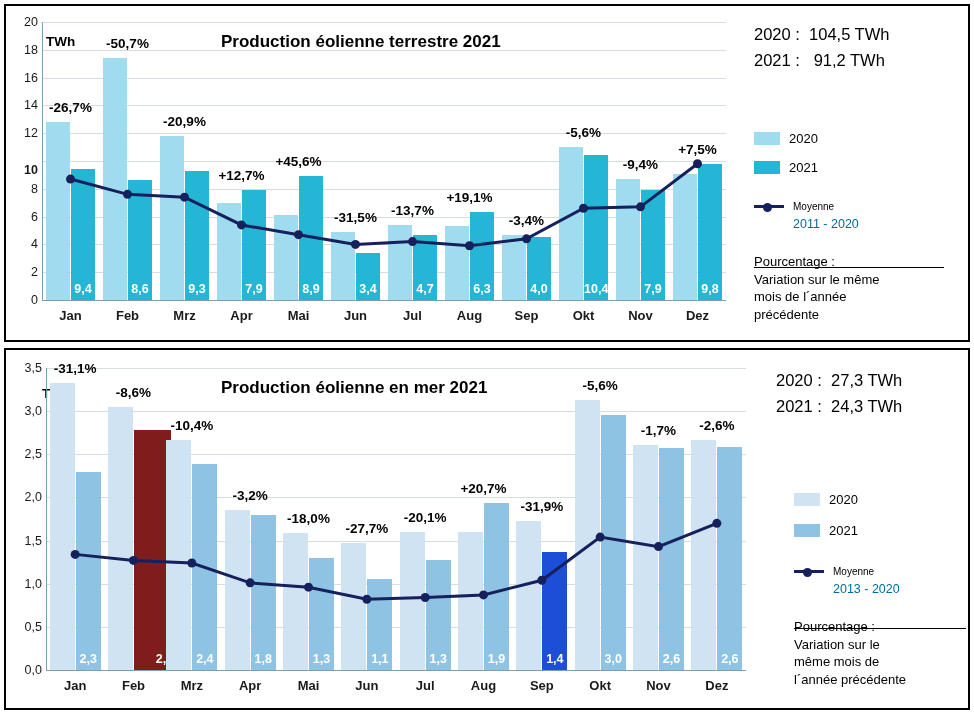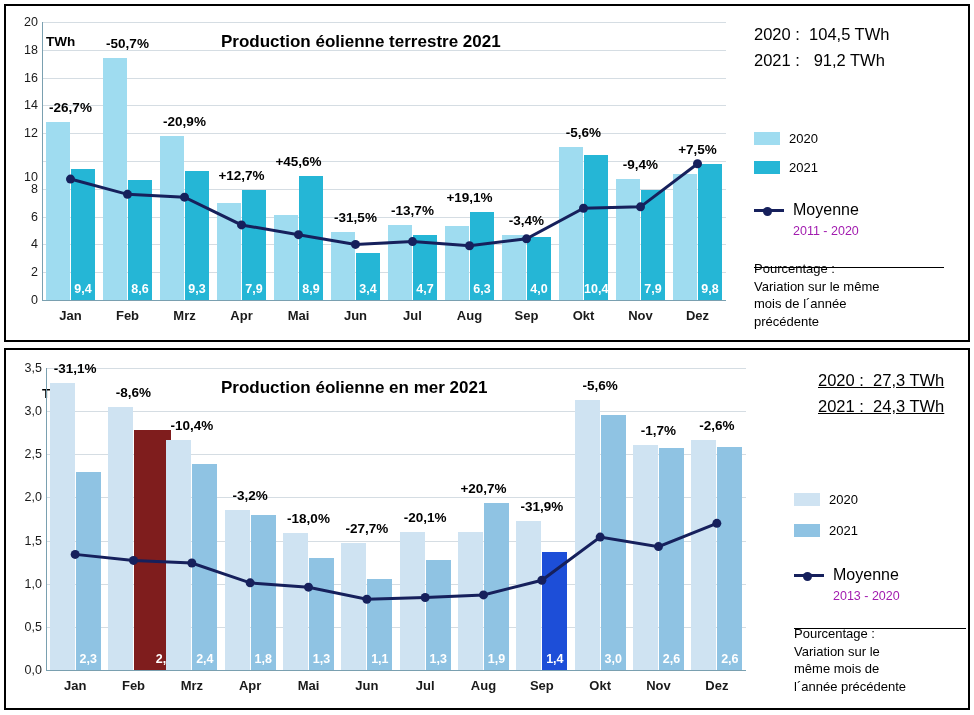--- a/index.html
+++ b/index.html
@@ -25,22 +25,22 @@
   .title{position:absolute;font-weight:bold;font-size:17px;color:#000;}
   .unit{position:absolute;font-weight:bold;font-size:13.5px;color:#000;}
 
   .summary{position:absolute;font-size:16.5px;color:#000;white-space:pre;}
   .legend{position:absolute;font-size:13px;color:#000;}
   .legend-row{display:flex;align-items:center;margin-bottom:9px;}
   .swatch{width:26px;height:13px;margin-right:9px;display:inline-block;}
   .legend-line{width:30px;height:0;border-top:3px solid #16205c;margin-right:9px;position:relative;display:inline-block;}
   .legend-dot{position:absolute;left:9px;top:-5px;width:9px;height:9px;border-radius:50%;background:#16205c;}
   .legend-note{font-size:13px;line-height:1.35;color:#000;}
-  .legend-sub{font-size:12.5px;color:#a21caf;margin:-4px 0 12px 39px;}
-  .legend-mean-label{font-size:16px;}
+  .legend-sub{font-size:12.5px;color:#0369a1;margin:-4px 0 12px 39px;}
+  .legend-mean-label{font-size:10px;}
   .divider{position:absolute;border-top:1px solid #000;}
   svg.overlay{position:absolute;left:0;top:0;overflow:visible;}
 </style>
 </head>
 <body>
 
 <div class="panel" id="panel-onshore">
   <div class="title" style="left:215px;top:26px;">Production éolienne terrestre 2021</div>
   <div class="unit" style="left:40px;top:28px;">TWh</div>
 
@@ -75,21 +75,21 @@
       <div class="ytick" style="top: 278px;">0</div>
       <div class="gridline" style="top: 250.2px;"></div>
       <div class="ytick" style="top: 250.2px;">2</div>
       <div class="gridline" style="top: 222.4px;"></div>
       <div class="ytick" style="top: 222.4px;">4</div>
       <div class="gridline" style="top: 194.6px;"></div>
       <div class="ytick" style="top: 194.6px;">6</div>
       <div class="gridline" style="top: 166.8px;"></div>
       <div class="ytick" style="top: 166.8px;">8</div>
       <div class="gridline" style="top: 139px;"></div>
-      <div class="ytick" style="top: 155px;">10</div>
+      <div class="ytick" style="top: 148px; font-weight: bold;">10</div>
       <div class="gridline" style="top: 111.2px;"></div>
       <div class="ytick" style="top: 111.2px;">12</div>
       <div class="gridline" style="top: 83.4px;"></div>
       <div class="ytick" style="top: 83.4px;">14</div>
       <div class="gridline" style="top: 55.6px;"></div>
       <div class="ytick" style="top: 55.6px;">16</div>
       <div class="gridline" style="top: 27.8px;"></div>
       <div class="ytick" style="top: 27.8px;">18</div>
       <div class="gridline" style="top: 0px;"></div>
       <div class="ytick" style="top: 0px;">20</div>
@@ -181,21 +181,21 @@
         <circle cx="598.5" cy="184.87" r="4.5" fill="#16205c"></circle>
         <circle cx="655.5" cy="141.78" r="4.5" fill="#16205c"></circle>
       </svg>
     </div>
 </div>
 
 <div class="panel" id="panel-offshore">
   <div class="title" style="left:215px;top:28px;">Production éolienne en mer 2021</div>
   <div class="unit" style="left:36px;top:36px;">TWh</div>
 
-  <div class="summary" style="left:812px;top:18px;line-height:1.55;text-decoration:underline;">2020 :  27,3 TWh
+  <div class="summary" style="left:770px;top:18px;line-height:1.55;">2020 :  27,3 TWh
 2021 :  24,3 TWh</div>
 
   <div class="legend" style="left:788px;top:142px;width:180px;">
     <div class="legend-row">
       <span class="swatch" style="background:#cfe3f2;"></span>
       <span>2020</span>
     </div>
     <div class="legend-row" style="margin-top:16px;">
       <span class="swatch" style="background:#8fc3e3;"></span>
       <span>2021</span>

